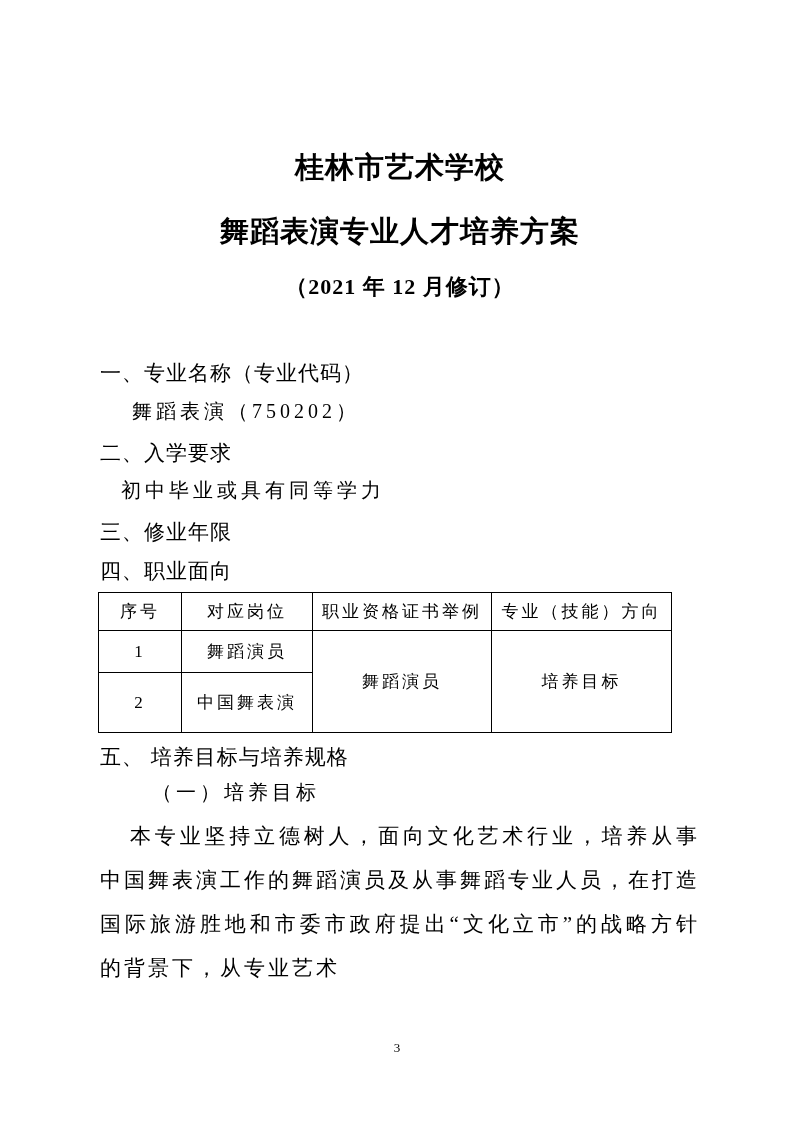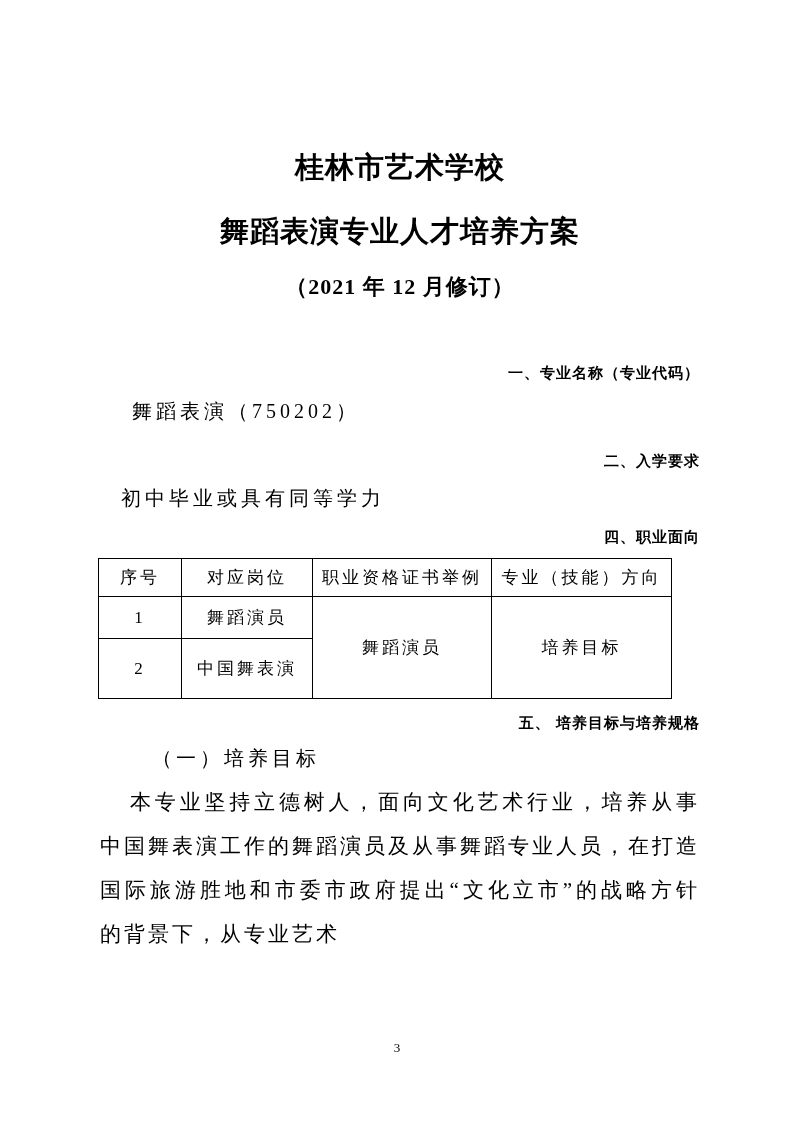--- a/index.html
+++ b/index.html
@@ -38,29 +38,28 @@
   .title-revision {
     text-align: center;
     font-size: 22px;
     font-weight: bold;
     line-height: 30px;
     letter-spacing: 1px;
     margin-top: 22px;
   }
   .sec-heading {
     font-family: "Liberation Sans", "DejaVu Sans", sans-serif;
-    font-size: 15px;
-    font-weight: bold;
+    font-size: 21px;
+    font-weight: normal;
     line-height: 26px;
     letter-spacing: 1px;
     margin: 0;
-    text-align: right;
   }
   .h1 { margin-top: 58px; }
-  .h2 { margin-top: 24px; }
+  .h2 { margin-top: 16px; }
   .h3 { margin-top: 16px; }
   .h4 { margin-top: 13px; }
   .h5 { margin-top: 11px; }
   .kai {
     font-family: "Liberation Serif", "DejaVu Serif", serif;
     font-size: 20px;
     line-height: 26px;
     letter-spacing: 4px;
     margin: 0;
   }
@@ -123,20 +122,21 @@
   <div class="title-revision">（2021 年 12 月修订）</div>
 
   <div class="sec-heading h1">一、专业名称（专业代码）</div>
 
   <p class="kai body-item-1">舞蹈表演（750202）</p>
 
   <div class="sec-heading h2">二、入学要求</div>
 
   <p class="kai body-item-2">初中毕业或具有同等学力</p>
 
+  <div class="sec-heading h3">三、修业年限</div>
 
 
   <div class="sec-heading h4">四、职业面向</div>
 
   <table class="career-table">
     <tbody>
         <tr class="row-head">
       <th class="col-no">序号</th>
       <th class="col-post">对应岗位</th>
       <th class="col-cert">职业资格证书举例</th>

